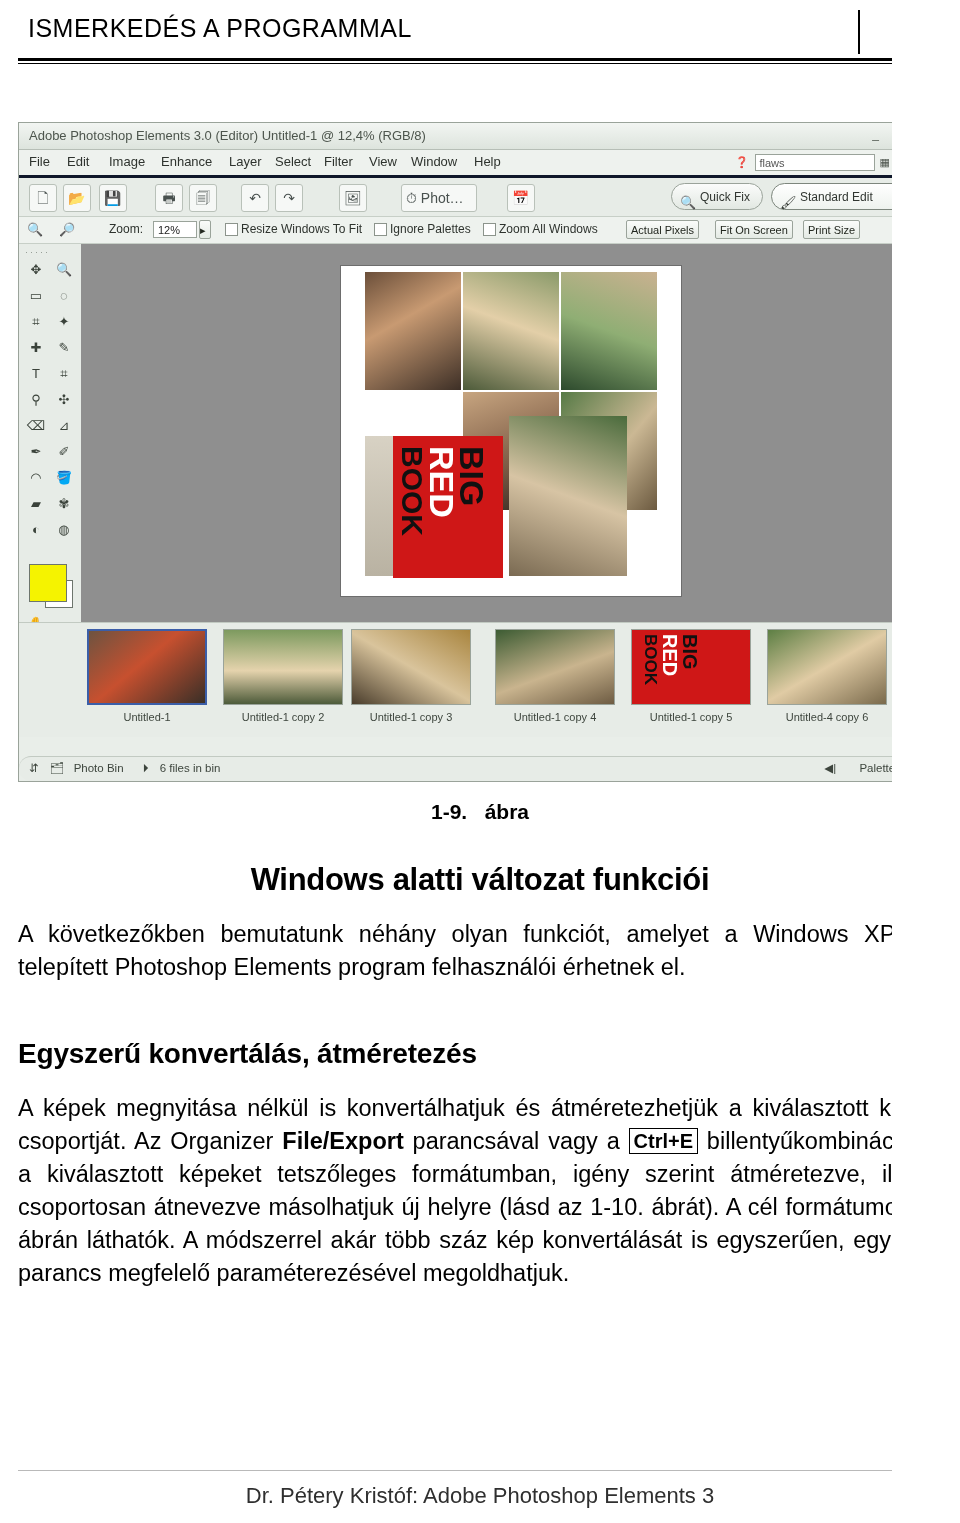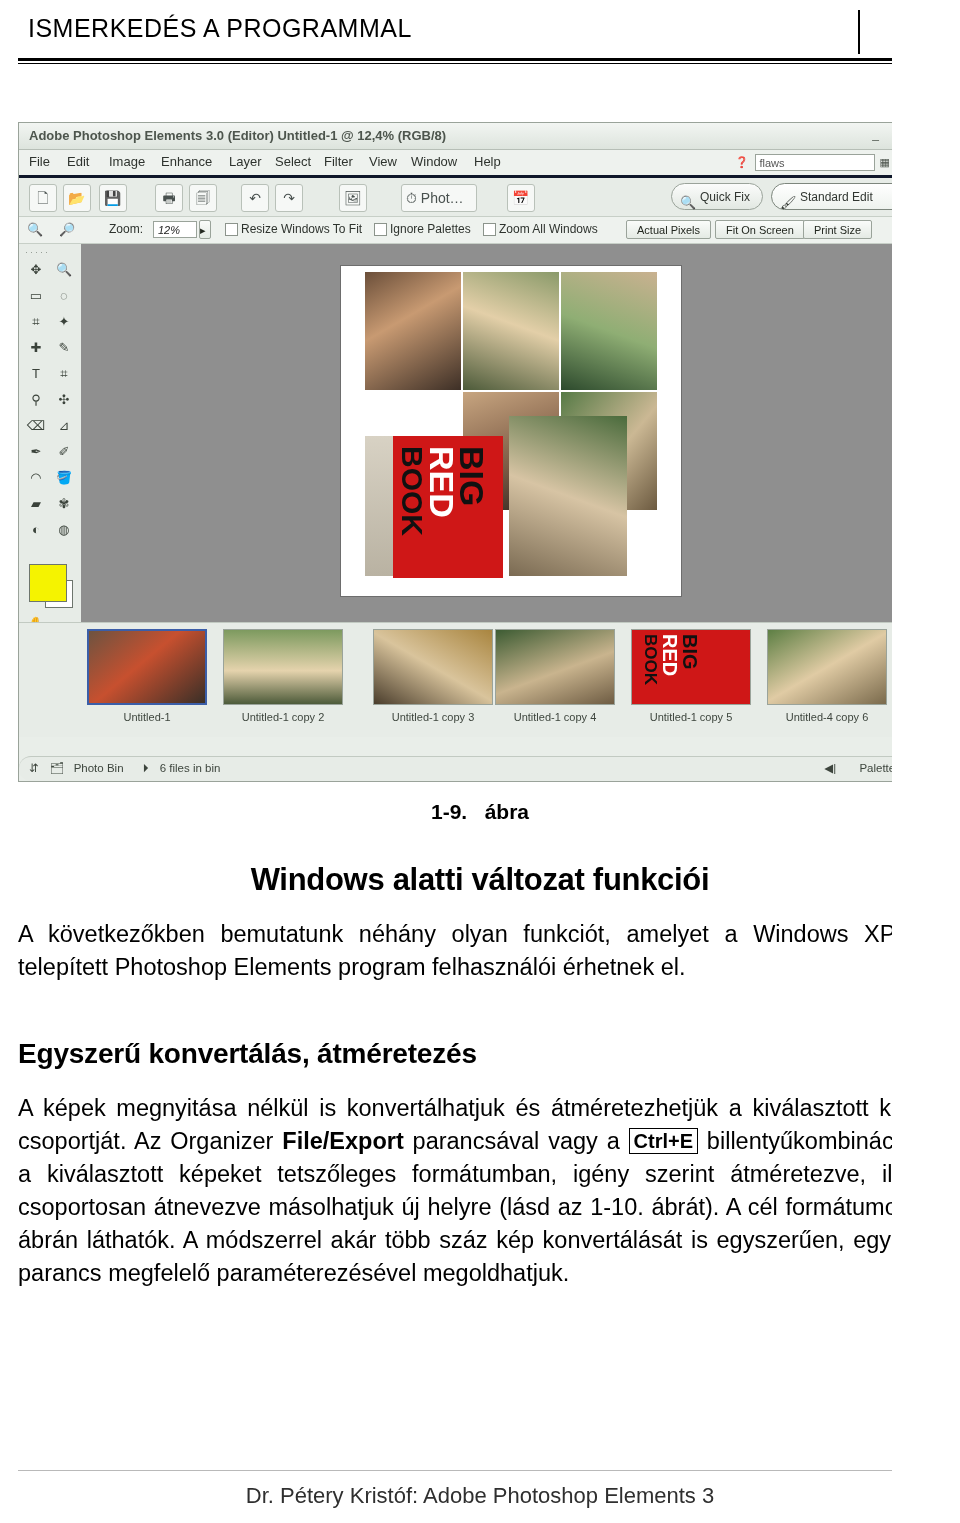--- a/index.html
+++ b/index.html
@@ -39,21 +39,21 @@
     border:1px solid #9aa39a;background:#e9eee9;
     box-sizing:border-box;
   }
   
   .win-titlebar{
     position:relative;height:26px;
     background:linear-gradient(to bottom,#f2f5f2,#dde4dd);
     border-bottom:1px solid #b6beb6;
   }
   .win-title{
-    position:absolute;left:10px;top:5px;font-size:13px;color:#4d554d;font-weight:700;
+    position:absolute;left:10px;top:5px;font-size:13px;color:#4d554d;font-weight:400;
   }
   .win-btns{position:absolute;right:8px;top:4px;font-size:12px;color:#5a625a;letter-spacing:6px;}
 
   
   .menubar{
     position:relative;height:25px;background:#eef2ee;border-bottom:3px solid #0f172a;
   }
   .menuitem{
     position:absolute;top:4px;font-size:13px;color:#2e332e;
   }
@@ -82,28 +82,28 @@
   .mode-btn.active{background:linear-gradient(to bottom,#ffffff,#eef2ee);border-color:#7d867d;}
   .mode-btn .glyph{position:absolute;left:8px;top:5px;font-size:13px;}
 
   
   .optbar{
     position:relative;height:26px;background:#eef2ee;border-bottom:1px solid #c7cfc7;
   }
   .opt-txt{position:absolute;top:5px;font-size:12px;color:#2e332e;}
   .opt-field{
     position:absolute;top:4px;width:44px;height:17px;border:1px solid #9aa39a;background:#fff;
-    font-size:11px;color:#222;line-height:17px;text-align:left;padding-left:4px;box-sizing:border-box;font-style:italic;
+    font-size:11px;color:#222;line-height:17px;text-align:left;padding-left:4px;box-sizing:border-box;
   }
   .opt-chk{
     position:absolute;top:6px;width:11px;height:11px;border:1px solid #8c948c;background:#fff;
   }
   .opt-btn{
     position:absolute;top:3px;height:19px;border:1px solid #9aa39a;background:linear-gradient(to bottom,#fafcfa,#e4eae4);
-    font-size:11px;color:#22271f;line-height:19px;padding:0 10px;box-sizing:border-box;border-radius:2px;
+    font-size:11px;color:#22271f;line-height:19px;padding:0 4px;box-sizing:border-box;border-radius:2px;
   }
 
   
   .win-body{position:relative;height:399px;background:#dfe5df;}
   .toolpal{
     position:absolute;left:0;top:0;width:62px;height:399px;background:#e7ece7;border-right:1px solid #c2cac2;
   }
   .toolpal .grip{position:absolute;left:6px;top:3px;font-size:9px;color:#8b938b;letter-spacing:2px;}
   .tp{
     position:absolute;width:26px;height:24px;font-size:13px;color:#3a423a;text-align:center;line-height:24px;
@@ -325,21 +325,21 @@
 
     <div class="photobin">
       <div class="bin-item" style="left:68px">
         <div class="bin-thumb sel" style="background:linear-gradient(140deg,#6d5340,#c7502f 45%,#3a2f27);"></div>
         <div class="bin-label">Untitled-1</div>
       </div>
       <div class="bin-item" style="left:204px">
         <div class="bin-thumb" style="background:linear-gradient(180deg,#7d9a5f,#e5d3ad 55%,#4d5b3a);"></div>
         <div class="bin-label">Untitled-1 copy 2</div>
       </div>
-      <div class="bin-item" style="left:354px">
+      <div class="bin-item" style="left:332px">
         <div class="bin-thumb" style="background:linear-gradient(210deg,#a9853f,#d9c49c 50%,#4a3d2c);"></div>
         <div class="bin-label">Untitled-1 copy 3</div>
       </div>
       <div class="bin-item" style="left:476px">
         <div class="bin-thumb" style="background:linear-gradient(160deg,#3d5c33,#c9b48e 55%,#6e5c43);"></div>
         <div class="bin-label">Untitled-1 copy 4</div>
       </div>
       <div class="bin-item" style="left:612px">
         <div class="bin-thumb" style="background:#cf1717;">
           <div style="position:absolute;left:48px;top:4px;writing-mode:vertical-rl;font-size:20px;font-weight:700;color:#111;line-height:20px;">BIG</div>

